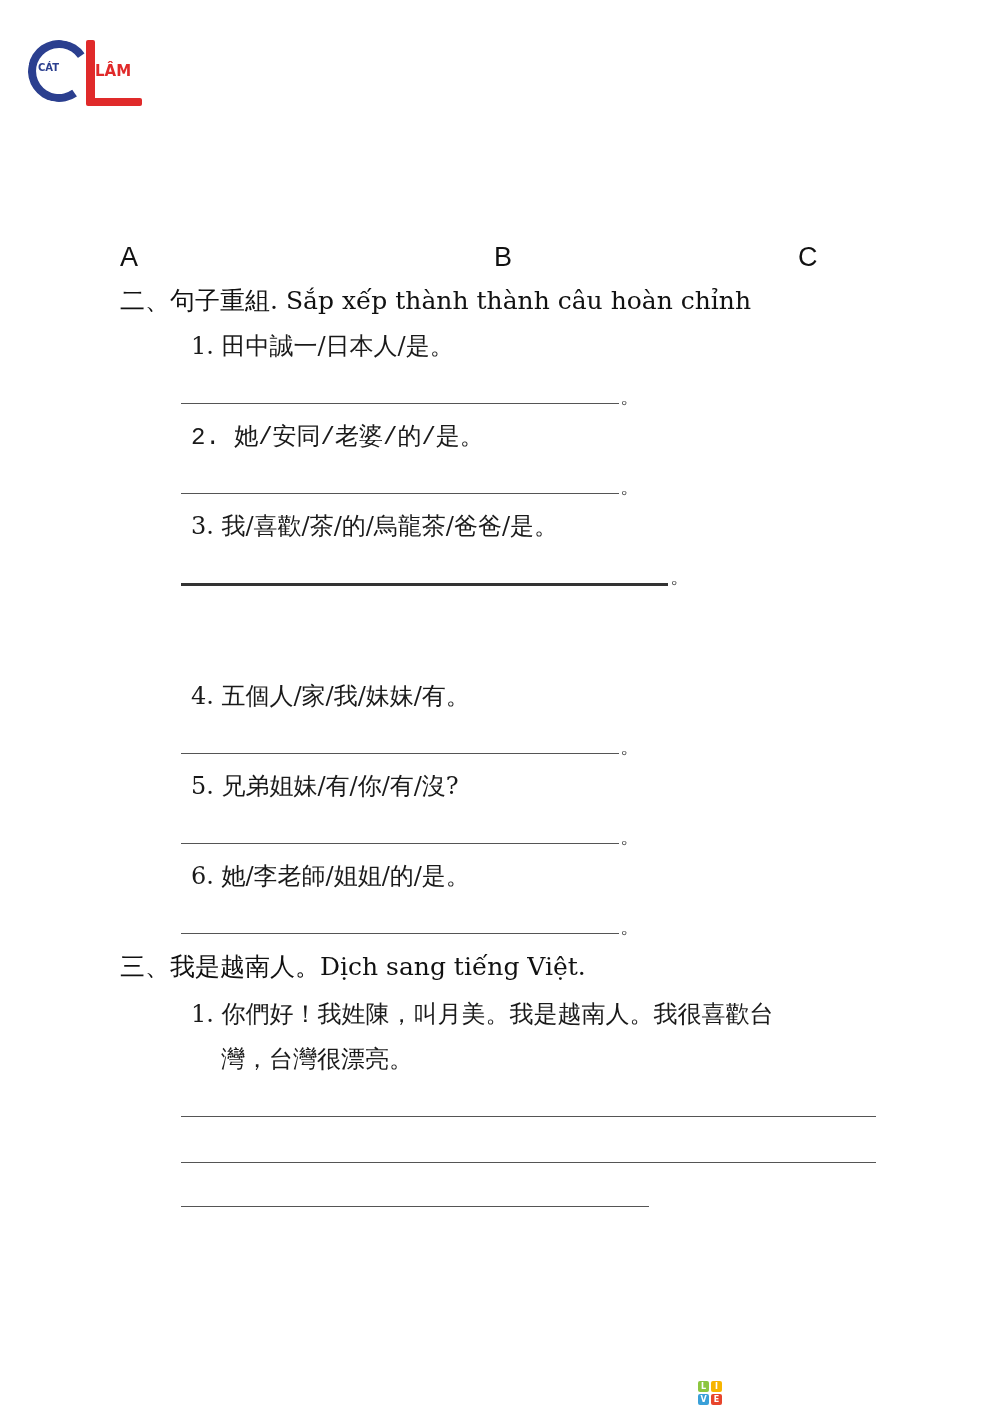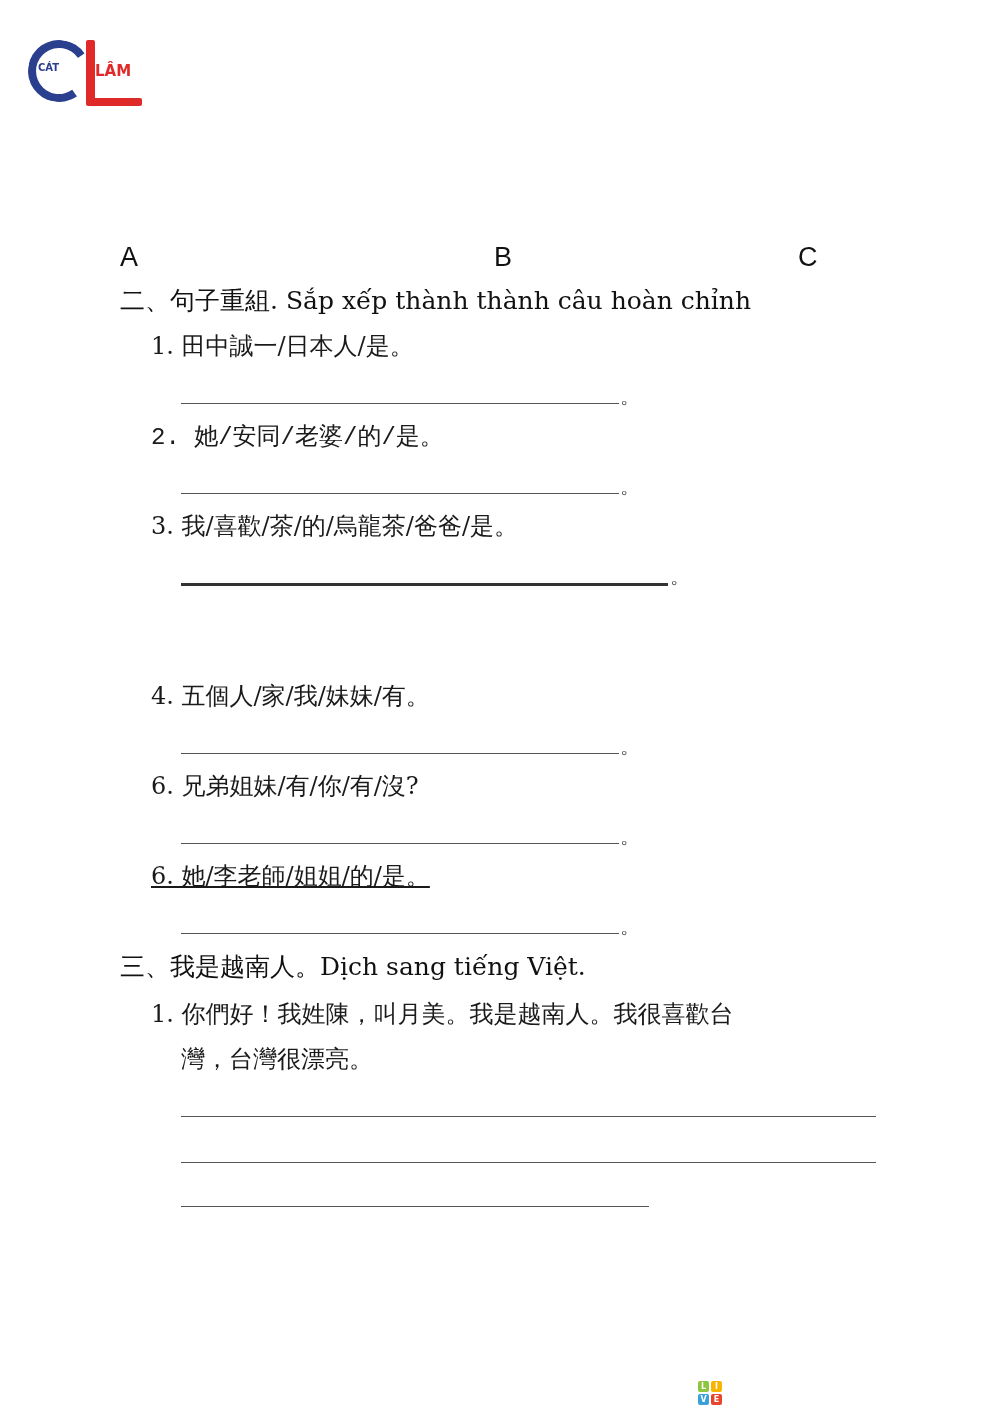--- a/index.html
+++ b/index.html
@@ -14,21 +14,21 @@
   .logo-l-v { position: absolute; left: 58px; top: 0; width: 9px; height: 62px; background: #e02a2a; border-radius: 2px; }
   .logo-l-h { position: absolute; left: 58px; top: 58px; width: 56px; height: 8px; background: #e02a2a; border-radius: 2px; }
   .logo-cat { position: absolute; left: 10px; top: 22px; font-family: "DejaVu Sans", sans-serif;
               font-weight: bold; font-size: 10px; color: #2b3f8f; letter-spacing: 0px; }
   .logo-lam { position: absolute; left: 67px; top: 22px; font-family: "DejaVu Sans", sans-serif;
               font-weight: bold; font-size: 15px; color: #e02a2a; }
 
   .abc { font-family: "Liberation Sans", sans-serif; font-size: 27px; color: #111; top: 242px; }
 
   .section-title { font-weight: normal; font-size: 25px; color: #111; white-space: nowrap; }
-  .item { font-size: 24px; white-space: nowrap; color: #1a1a1a; }
+  .item { font-size: 24px; white-space: nowrap; color: #1a1a1a; margin-left: 40px; }
   .line { height: 1px; background: #555; }
   .line.thick { height: 3px; background: #333; }
   .dot { font-size: 20px; color: #333; }
 
   .lw { left: 698px; top: 1378px; height: 30px; display: flex; align-items: center; }
   .lw-grid { display: grid; grid-template-columns: 11px 11px; grid-template-rows: 11px 11px; gap: 2px; margin-right: 4px; }
   .lw-cell { font-family: "DejaVu Sans", sans-serif; font-size: 8px; font-weight: bold; color: #fff;
              display: flex; align-items: center; justify-content: center; border-radius: 2px; }
   .lw-text { font-family: "DejaVu Sans", sans-serif; font-weight: bold; font-size: 25px; color: #1f3f78; letter-spacing: -0.5px; }
 </style>
@@ -58,25 +58,25 @@
 <span class="abs dot" style="left:620px; top:473px;">。</span>
 
 <div class="abs item" style="left:151px; top:510px;">3. 我/喜歡/茶/的/烏龍茶/爸爸/是。</div>
 <div class="abs line thick" style="left:181px; top:583px; width:487px;"></div>
 <span class="abs dot" style="left:670px; top:563px;">。</span>
 
 <div class="abs item" style="left:151px; top:680px;">4. 五個人/家/我/妹妹/有。</div>
 <div class="abs line" style="left:181px; top:753px; width:438px;"></div>
 <span class="abs dot" style="left:620px; top:733px;">。</span>
 
-<div class="abs item" style="left:151px; top:770px;">6. 兄弟姐妹/有/你/有/沒?</div>
+<div class="abs item" style="left:151px; top:770px;">5. 兄弟姐妹/有/你/有/沒?</div>
 <div class="abs line" style="left:181px; top:843px; width:438px;"></div>
 <span class="abs dot" style="left:620px; top:823px;">。</span>
 
-<div class="abs item" style="left:151px; top:860px;text-decoration:underline;">6. 她/李老師/姐姐/的/是。</div>
+<div class="abs item" style="left:151px; top:860px;">6. 她/李老師/姐姐/的/是。</div>
 <div class="abs line" style="left:181px; top:933px; width:438px;"></div>
 <span class="abs dot" style="left:620px; top:913px;">。</span>
 
 <div class="abs section-title" style="left:120px; top:950px;">三、我是越南人。Dịch sang tiếng Việt.</div>
 <div class="abs item" style="left:151px; top:998px;">1. 你們好！我姓陳，叫月美。我是越南人。我很喜歡台</div>
 <div class="abs item" style="left:181px; top:1043px;">灣，台灣很漂亮。</div>
 
 <div class="abs line" style="left:181px; top:1116px; width:695px;"></div>
 <div class="abs line" style="left:181px; top:1162px; width:695px;"></div>
 <div class="abs line" style="left:181px; top:1206px; width:468px;"></div>

